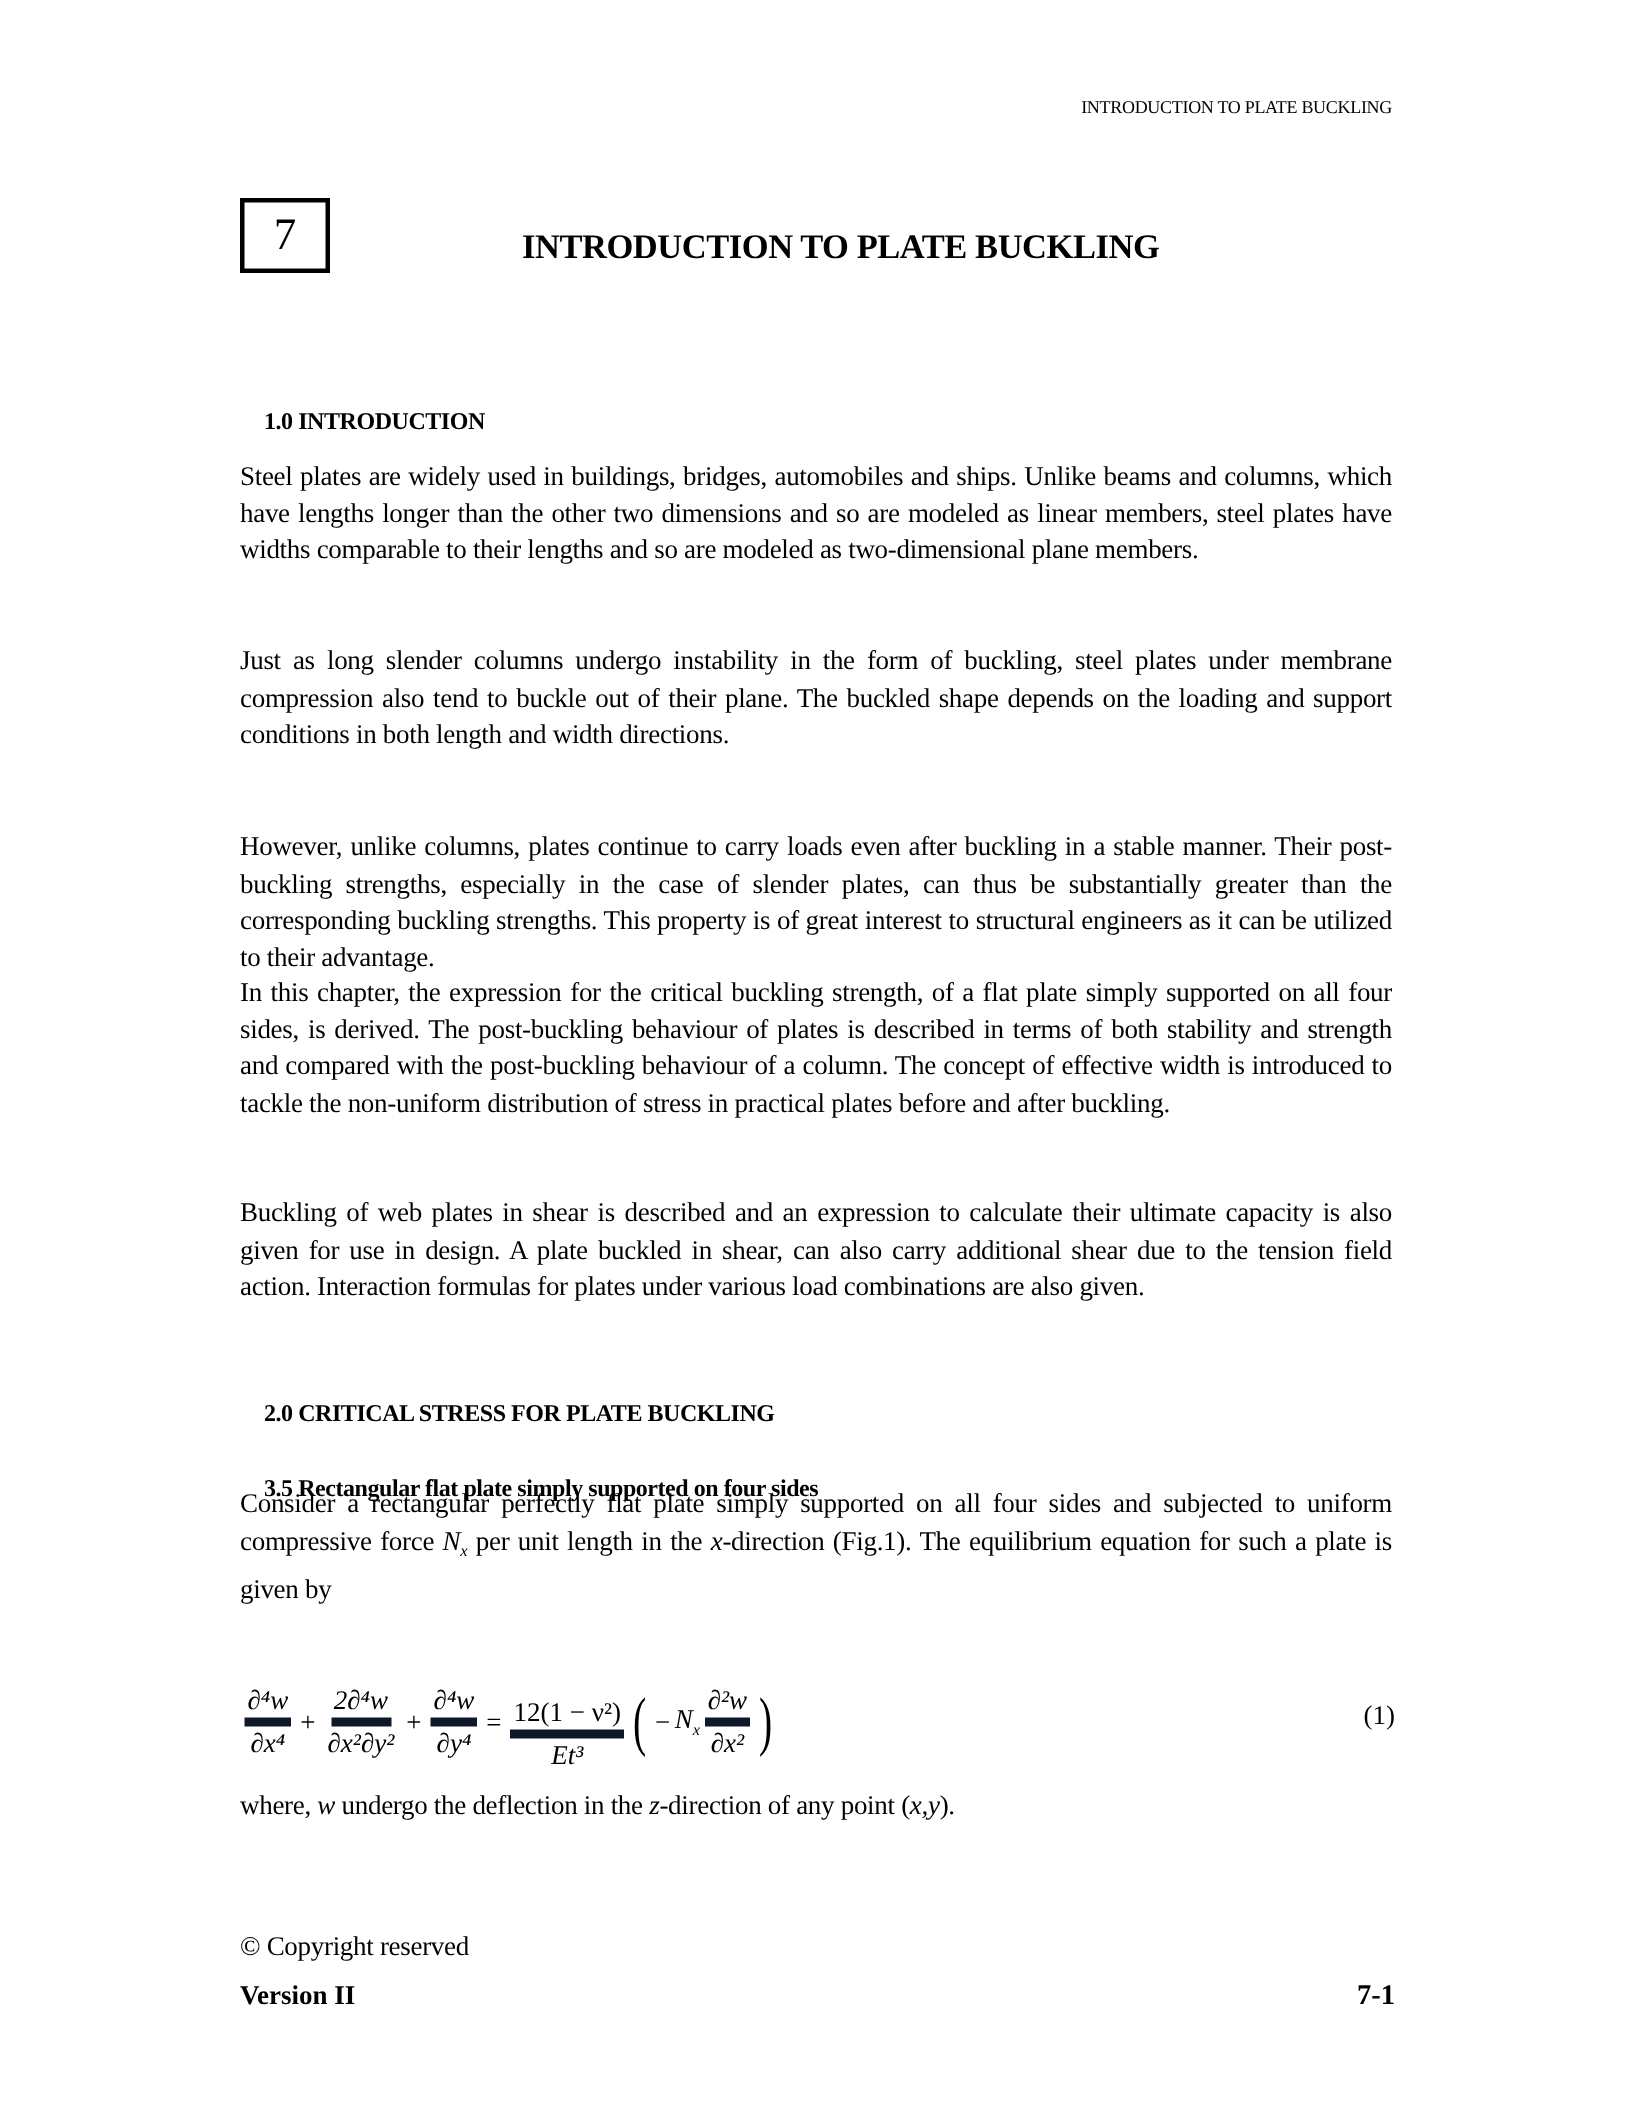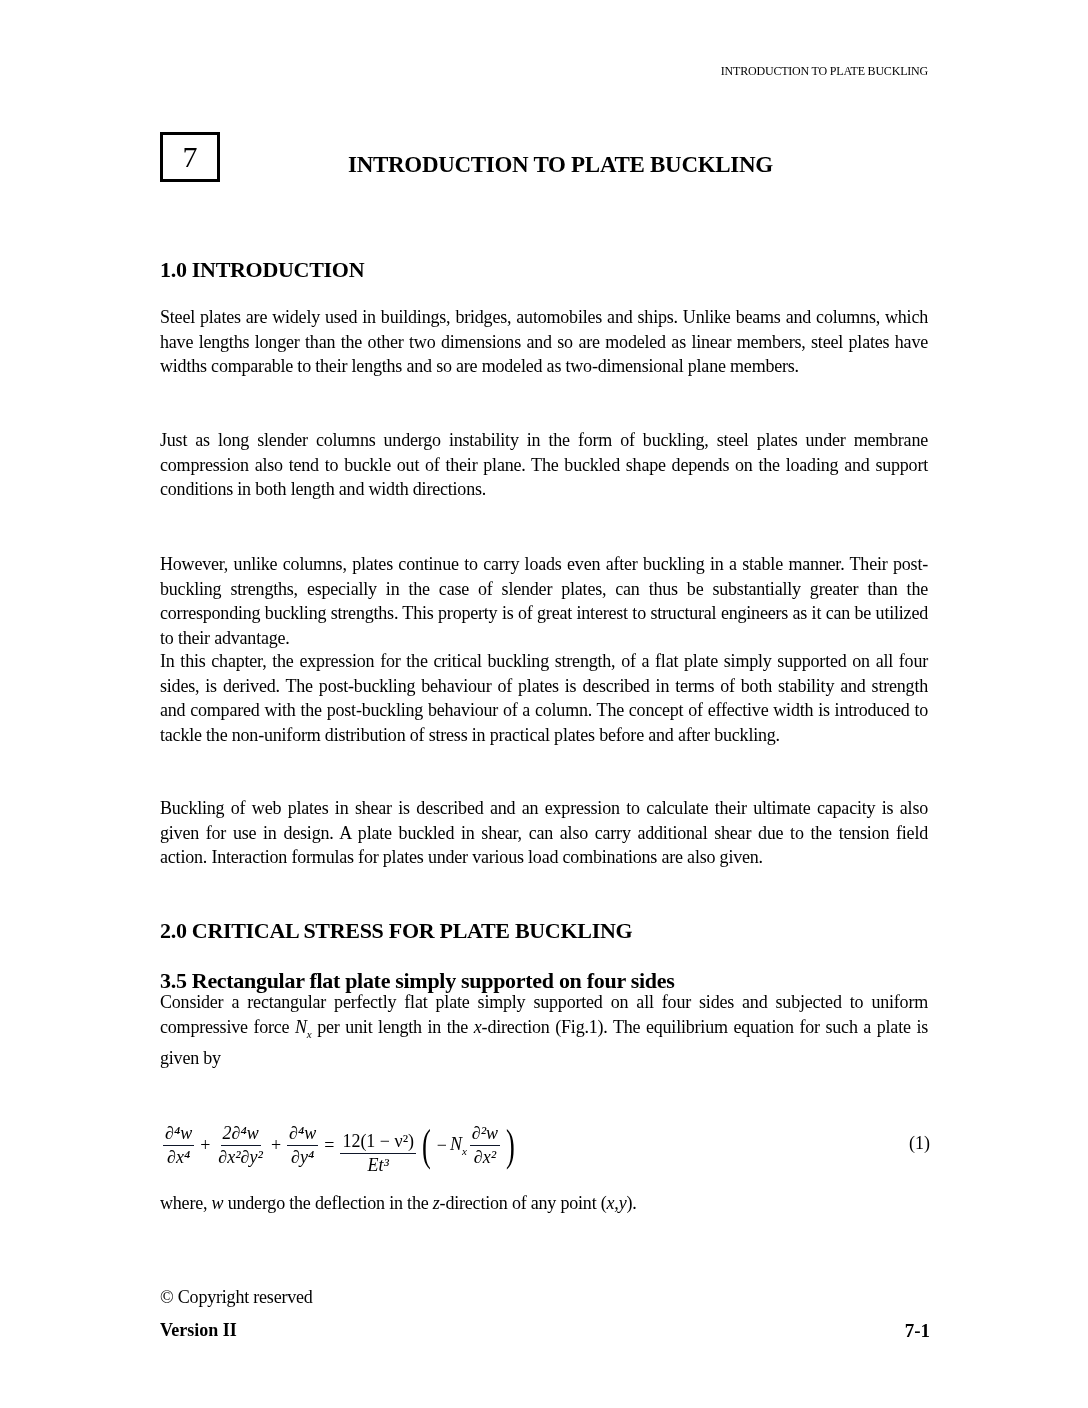--- a/index.html
+++ b/index.html
@@ -4,26 +4,26 @@
 <style>
   html, body { margin:0; padding:0; background:#ffffff; }
   body { width:1088px; height:1408px; position:relative; overflow:hidden;
          font-family:"Liberation Serif", "DejaVu Serif", serif; color:#000; }
   .running-header { position:absolute; top:64px; right:160px; font-size:12px; letter-spacing:-0.2px; }
   .chapter-box { position:absolute; left:160px; top:132px; width:60px; height:50px;
                  border:3px solid #000; box-sizing:border-box; display:flex; align-items:center; justify-content:center;
                  font-size:30px; }
   .chapter-title { position:absolute; left:348px; top:152px; font-size:23px; font-weight:bold; letter-spacing:-0.3px; }
   .content { position:absolute; left:160px; width:768px; }
-  .h { font-weight:bold; font-size:22px; letter-spacing:-0.3px; margin:0; }
+  .h { font-weight:bold; font-size:16px; letter-spacing:-0.3px; margin:16px; }
   .p { font-size:18px; line-height:24.5px; text-align:justify; margin:0; letter-spacing:-0.2px; }
   .eqrow { position:absolute; left:160px; top:1115px; width:770px; height:60px; }
   .eq { position:absolute; left:0; top:0; display:flex; align-items:center; font-size:18px; font-style:italic; }
   .frac { display:inline-flex; flex-direction:column; align-items:center; margin:0 3px; }
-  .frac .num { border-bottom:1px solid #0f172a; padding:0 2px 1px; }
+  .frac .num { border-bottom:6px solid #0f172a; padding:0 2px 1px; }
   .frac .den { padding:1px 2px 0; }
   .op { font-style:normal; margin:0 3px; }
   .paren { font-style:normal; font-size:44px; font-weight:200; line-height:1; transform:scaleX(0.6); display:inline-block; }
   .eqnum { position:absolute; right:0; top:18px; font-size:18px; }
   sup, sub { font-size:11px; }
   .up { font-style:normal;margin-top:16px; }
   .footer-left { position:absolute; left:160px; top:1320px; font-size:18px; font-weight:bold; }
   .footer-right { position:absolute; right:158px; top:1320px; font-size:19px; font-weight:bold; }
 </style>
 </head>

